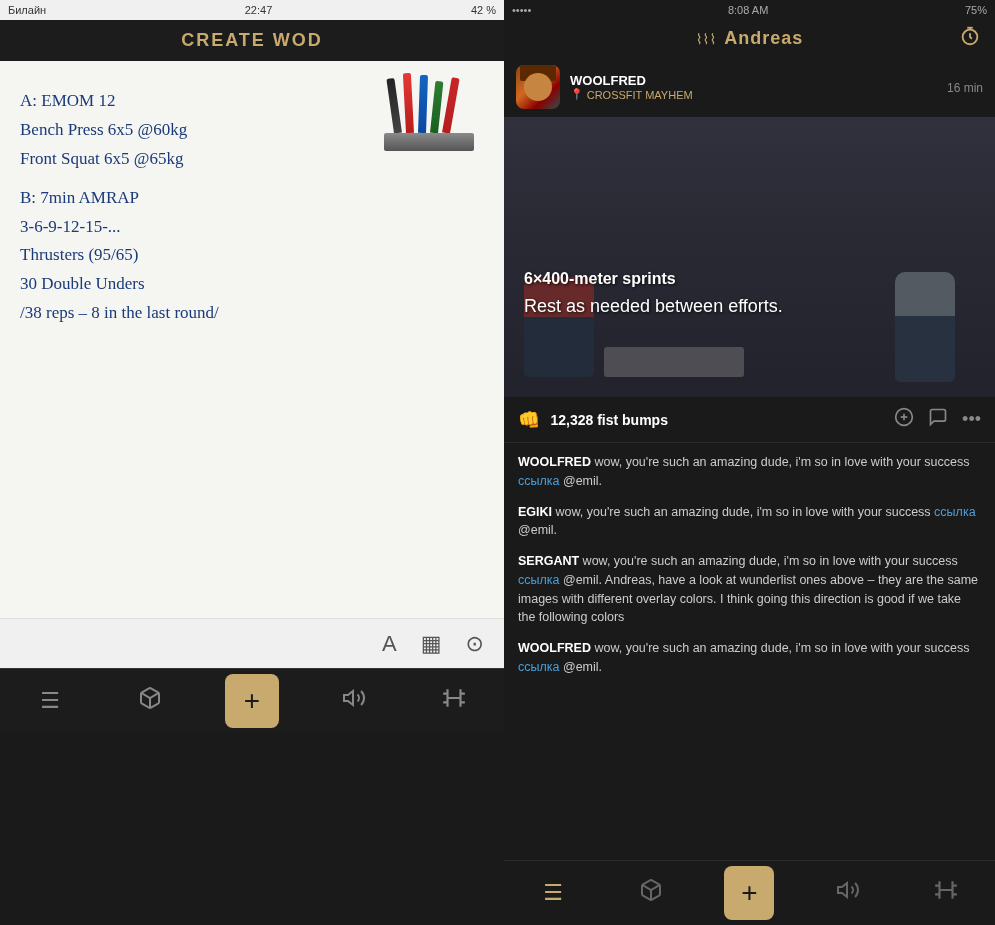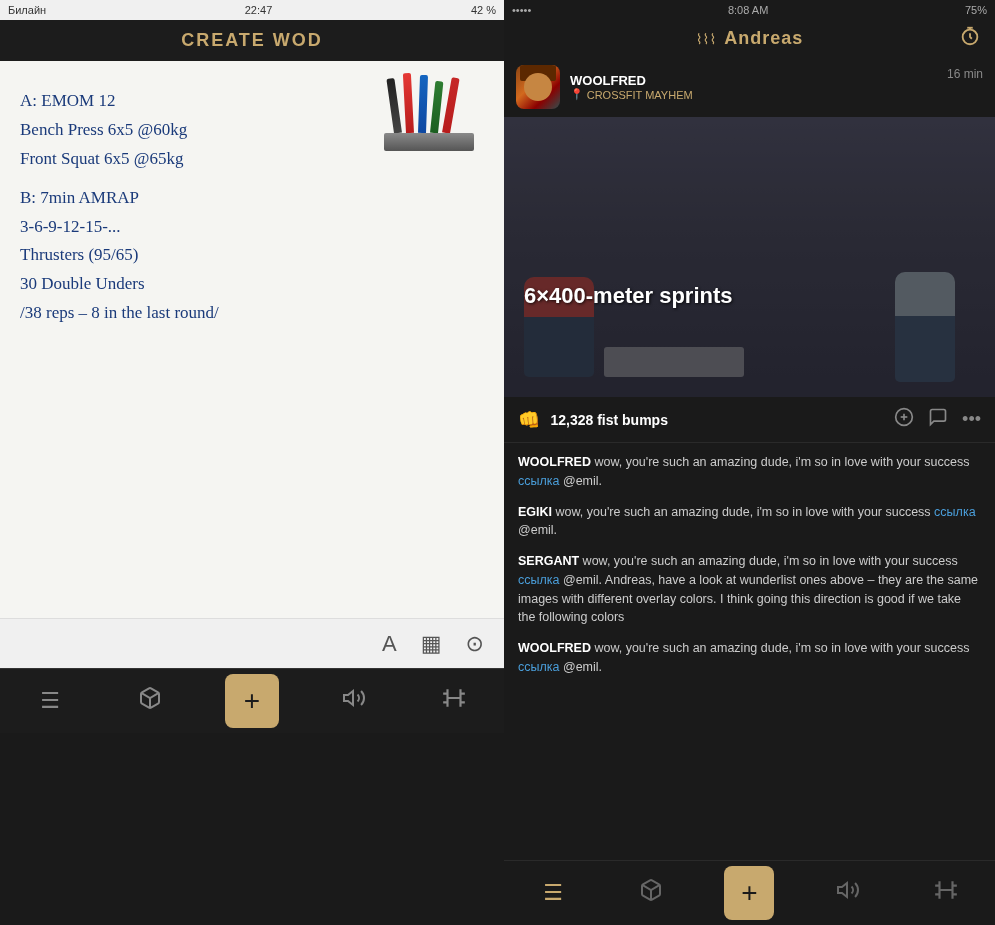--- a/index.html
+++ b/index.html
@@ -252,21 +252,21 @@
       color: #c8a96e;
       font-size: 11px;
       display: flex;
       align-items: center;
       gap: 3px;
     }
     .post-time {
       color: #888;
       font-size: 12px;
       align-self: flex-start;
-      margin-top: 2px;
+      margin-top: 16px;
     }
 
     .workout-image {
       width: 491px;
       height: 280px;
       background: linear-gradient(rgba(0,0,0,0.2), rgba(0,0,0,0.4)),
                   linear-gradient(135deg, #3a3a3a 0%, #5a5a5a 50%, #4a4a4a 100%);
       position: relative;
       overflow: hidden;
       flex-shrink: 0;
@@ -279,21 +279,21 @@
       background: linear-gradient(to bottom, #4a4a5a 0%, #3a3a45 40%, #2a2a35 100%);
     }
 
     .workout-overlay-text {
       position: absolute;
       bottom: 80px;
       left: 20px;
     }
     .workout-title {
       color: #fff;
-      font-size: 22px;
+      font-size: 16px;
       font-weight: 700;
       text-shadow: 1px 1px 3px rgba(0,0,0,0.8);
       margin-bottom: 8px;
     }
     .workout-subtitle {
       color: #fff;
       font-size: 18px;
       font-weight: 400;
       text-shadow: 1px 1px 3px rgba(0,0,0,0.8);
     }
@@ -550,20 +550,21 @@
 
   <div class="workout-image">
     <div class="gym-bg"></div>
 
     <div class="scene-person1"></div>
     <div class="rower1"></div>
     <div class="scene-person2"></div>
     <div class="scene-bg-dark"></div>
     <div class="workout-overlay-text">
       <div class="workout-title">6×400-meter sprints</div>
+      <div class="workout-subtitle">Rest as needed between efforts.</div>
     </div>
   </div>
 
   <div class="post-stats">
     <span class="fist-bump-icon">👊</span>
     <span class="fist-count">12,328 fist bumps</span>
     <div class="post-action-icons">
       <span class="post-action-icon">
         <svg width="20" height="20" viewBox="0 0 24 24" fill="none" stroke="#888" stroke-width="2">
           <circle cx="12" cy="12" r="10"></circle>

